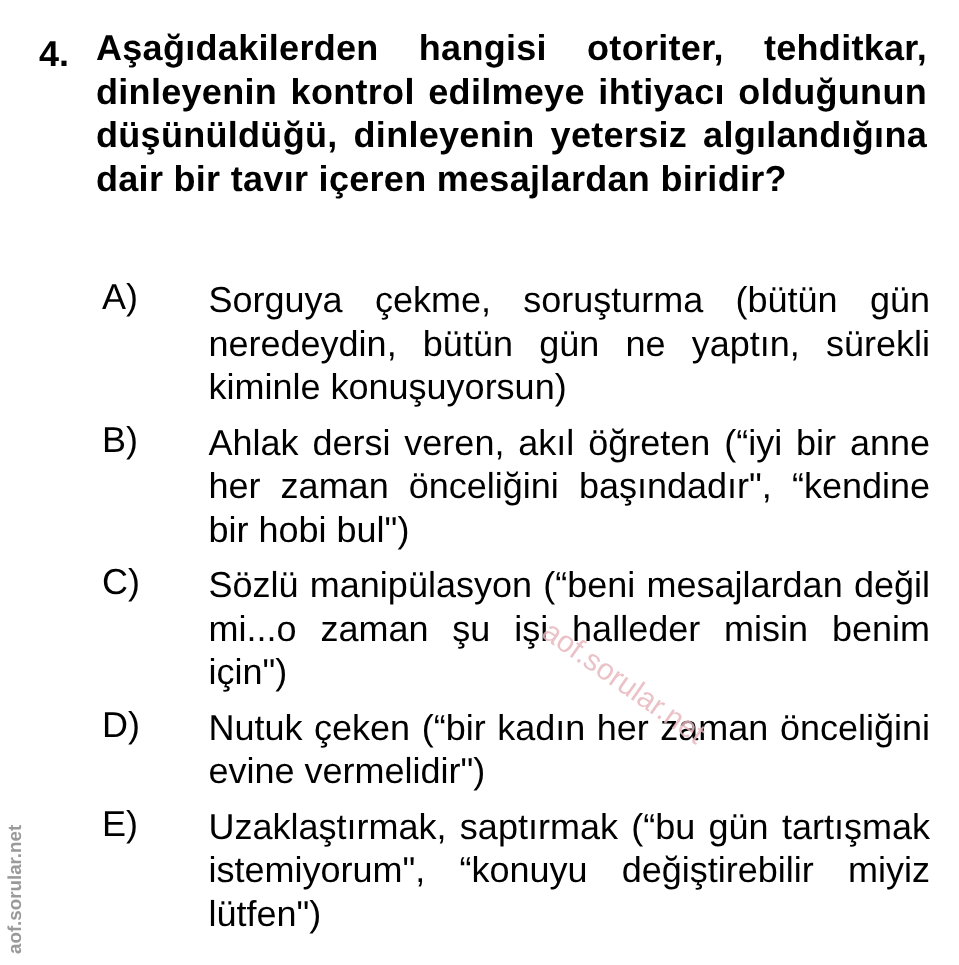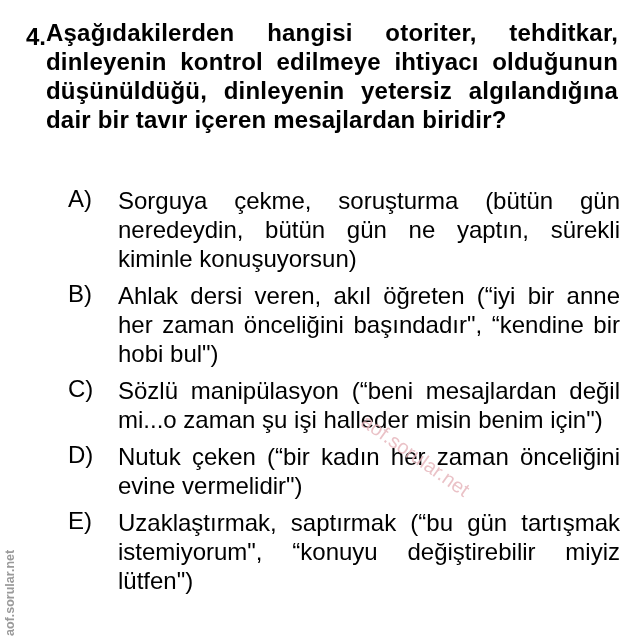--- a/index.html
+++ b/index.html
@@ -3,28 +3,28 @@
 <meta charset="utf-8">
 <style>
   html, body { margin: 0; padding: 0; background: #ffffff; }
   body { width: 639px; height: 643px; position: relative; overflow: hidden; color: #000; }
   .question {
     position: absolute; left: 26px; top: 18px; width: 592px;
     font-family: "Liberation Sans", sans-serif; font-weight: bold; font-size: 24px;
     line-height: 29px;
   }
   .q-number { position: absolute; left: 0; top: 4px; font-size: 24px; }
-  .q-text { margin-left: 20px; text-align: justify; text-align-last: left; letter-spacing: 0.2px; }
+  .q-text { margin-left: 38px; text-align: justify; text-align-last: left; letter-spacing: 0.2px; }
   .options {
     position: absolute; left: 68px; top: 186px; width: 552px;
     font-family: "Liberation Sans", sans-serif; font-size: 24px; line-height: 29px;
   }
   .option { position: relative; margin-bottom: 8px; }
   .opt-letter { position: absolute; left: 0; top: -2px; width: 40px; }
-  .opt-text { margin-left: 50px; text-align: justify; text-align-last: left; }
+  .opt-text { margin-left: 71px; text-align: justify; text-align-last: left; }
   .watermark-diag {
     position: absolute; left: 370px; top: 410px;
     font-family: "Liberation Sans", sans-serif; font-size: 20px; color: #e7b8be;
     transform: rotate(35deg); transform-origin: left top; pointer-events: none; opacity: 0.85;
   }
   .watermark-side {
     position: absolute; left: 3px; top: 636px;
     font-family: "Liberation Sans", sans-serif; font-weight: bold; font-size: 12.5px; color: #9a9a9a;
     transform: rotate(-90deg); transform-origin: left top; white-space: nowrap;
   }

